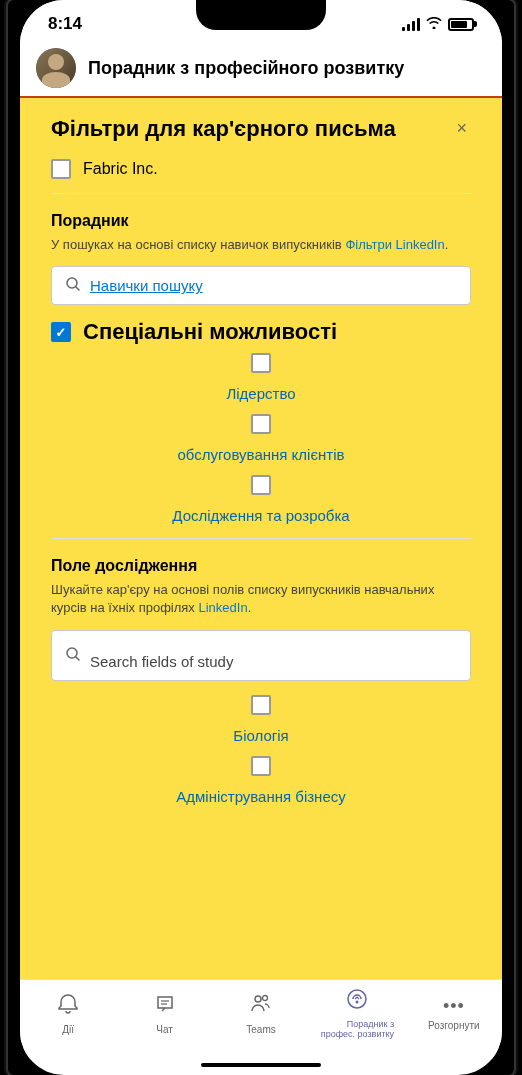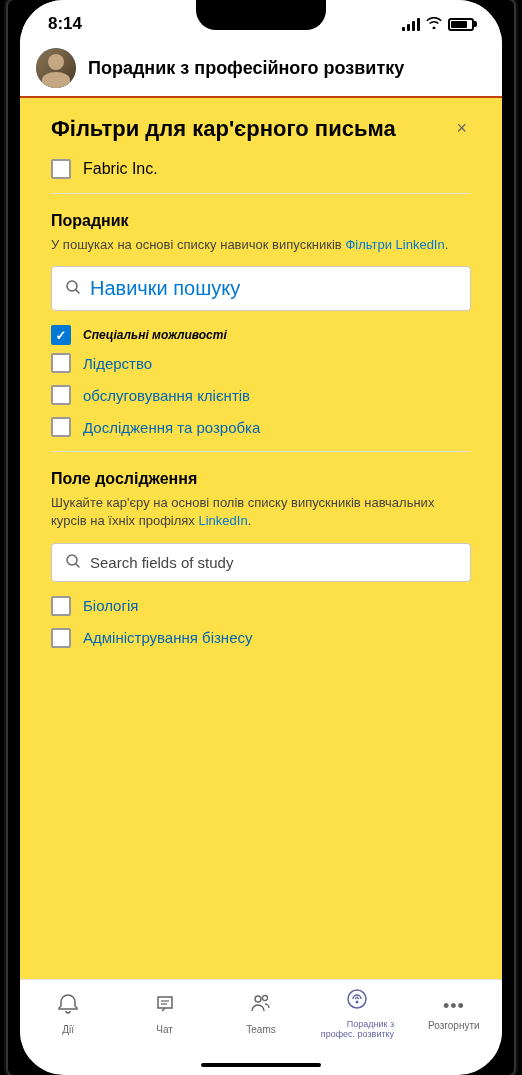--- a/index.html
+++ b/index.html
@@ -281,30 +281,32 @@
       background: #fff;
     }
 
     .search-icon {
       color: #666;
       font-size: 15px;
       flex-shrink: 0;
     }
 
     .search-text {
-      font-size: 20px;
+      font-size: 15px;
       color: #0078d4;
+      text-decoration: underline;
     }
 
     
     .skill-item {
       display: flex;
       align-items: center;
       gap: 12px;
       margin-bottom: 12px;
+      flex-direction: column;
     }
 
     .skill-label {
       font-size: 15px;
       color: #0066b8;
     }
 
     
     .bottom-nav {
       display: flex;
@@ -410,21 +412,21 @@
           <svg width="14" height="14" viewBox="0 0 14 14" fill="none">
             <circle cx="6" cy="6" r="5" stroke="#666" stroke-width="1.5"></circle>
             <line x1="10" y1="10" x2="13" y2="13" stroke="#666" stroke-width="1.5" stroke-linecap="round"></line>
           </svg>
         </span>
         <span class="search-text">Навички пошуку</span>
       </div>
 
       <div class="checkbox-row">
         <div class="checkbox checked"></div>
-        <span class="checkbox-label" style="font-size:12px; font-weight:600;font-style:italic;">Спеціальні можливості</span>
+        <span class="checkbox-label" style="font-size:22px; font-weight:600;">Спеціальні можливості</span>
       </div>
 
       <div class="skill-item">
         <div class="checkbox"></div>
         <span class="skill-label">Лідерство</span>
       </div>
       <div class="skill-item">
         <div class="checkbox"></div>
         <span class="skill-label">обслуговування клієнтів</span>
       </div>
@@ -441,21 +443,21 @@
         <a href="#">LinkedIn</a><span>.</span>
       </div>
 
       <div class="search-box">
         <span class="search-icon">
           <svg width="14" height="14" viewBox="0 0 14 14" fill="none">
             <circle cx="6" cy="6" r="5" stroke="#666" stroke-width="1.5"></circle>
             <line x1="10" y1="10" x2="13" y2="13" stroke="#666" stroke-width="1.5" stroke-linecap="round"></line>
           </svg>
         </span>
-        <span style="font-size:15px; color:#444;">Search fields of study</span>
+        <span style="font-size:15px; color:#444;margin-top:12px;">Search fields of study</span>
       </div>
 
       <div class="skill-item">
         <div class="checkbox"></div>
         <span class="skill-label">Біологія</span>
       </div>
       <div class="skill-item">
         <div class="checkbox"></div>
         <span class="skill-label">Адміністрування бізнесу</span>
       </div>

